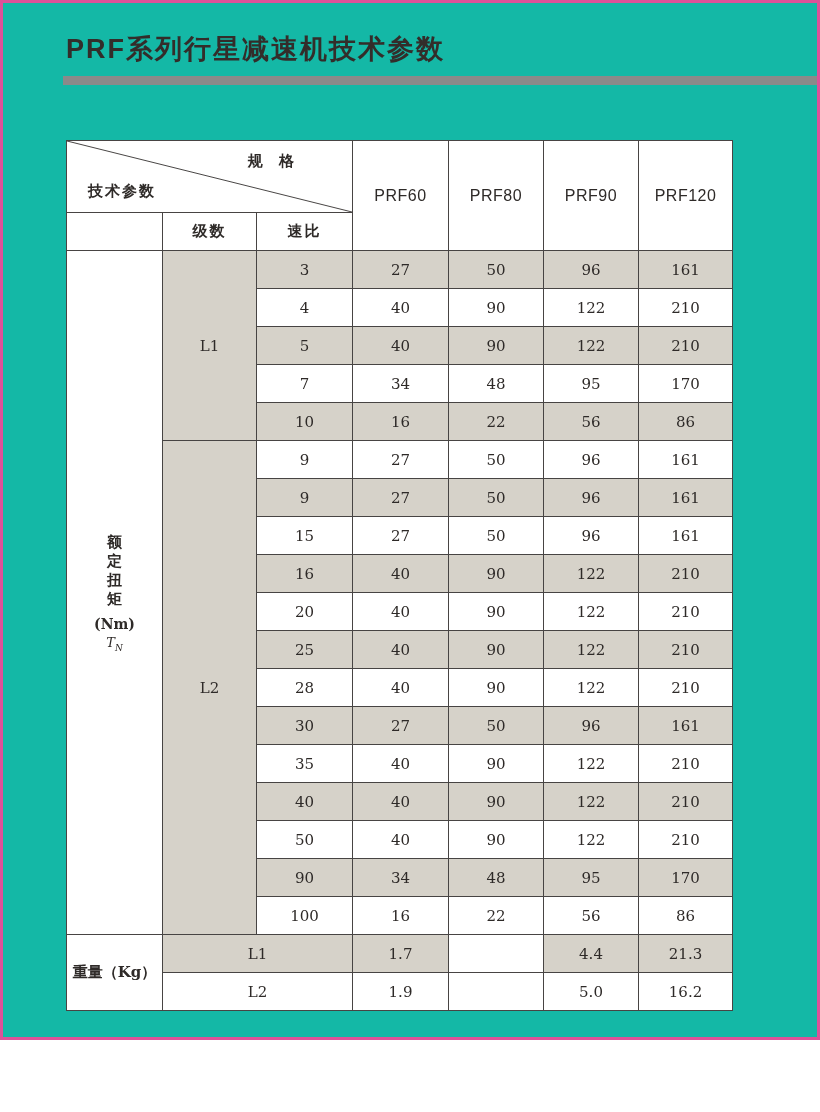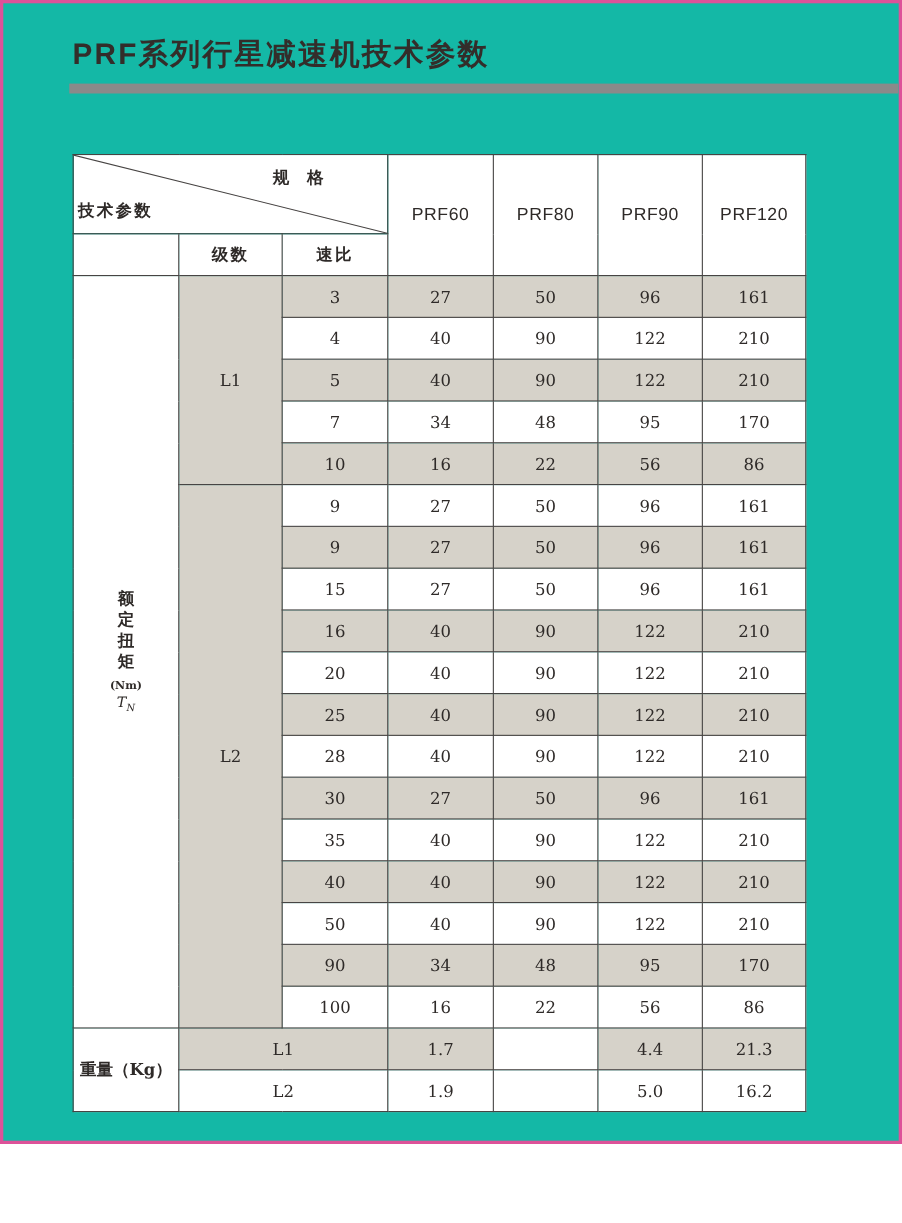--- a/index.html
+++ b/index.html
@@ -62,31 +62,31 @@
     font-size: 15px;
     letter-spacing: 2px;
   }
   th.corner { position: relative; }
   th.corner svg { position: absolute; left: 0; top: 0; width: 100%; height: 100%; }
   .corner-top {
     position: absolute; top: 11px; right: 52px;
     font-size: 15px; font-weight: 700; letter-spacing: 6px;
   }
   .corner-bottom {
-    position: absolute; bottom: 11px; left: 4px;
+    position: absolute; bottom: 11px; left: 21px;
     font-size: 15px; font-weight: 700; letter-spacing: 2px; text-align: right;
   }
   td.num, td.ratio, td.stage, td.wstage {
     font-family: "DejaVu Serif", serif;
     font-size: 15px;
   }
   td.torque-cell { vertical-align: middle; }
   .torque-wrap { display: inline-block; font-family: "DejaVu Serif", serif; }
   .torque-wrap .vchar { font-size: 15px; font-weight: 600; line-height: 19px; }
-  .torque-wrap .unit  { font-size: 10px; font-weight: 600; margin-top: 7px; }
+  .torque-wrap .unit  { font-size: 14px; font-weight: 600; margin-top: 7px; }
   .torque-wrap .sym   { font-size: 13px; font-style: italic; margin-top: 3px; }
   .torque-wrap .sym sub { font-size: 9px; }
   td.weight-label {
     font-family: "DejaVu Serif", serif;
     font-size: 15px;
     font-weight: 700;
   }
   .footer-gear { position: absolute; left: 49px; top: 1044px; }
   .footer-dot {
     position: absolute; left: 92px; top: 1064px;

